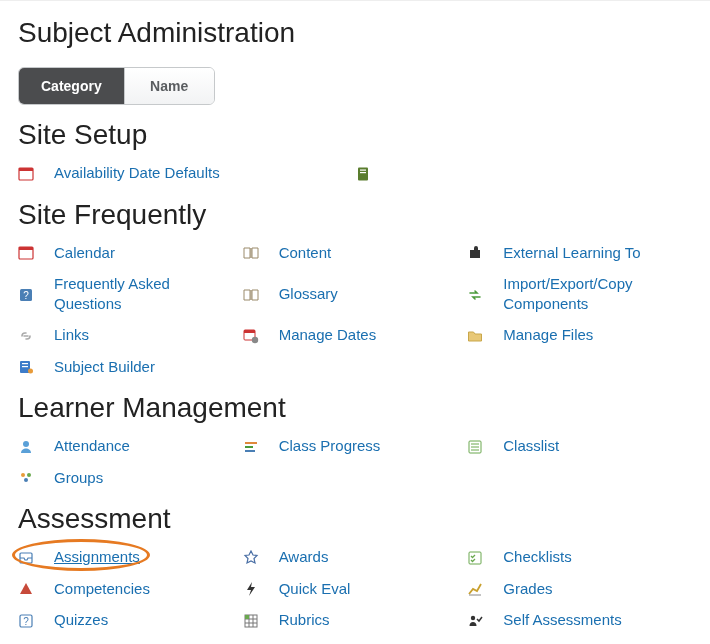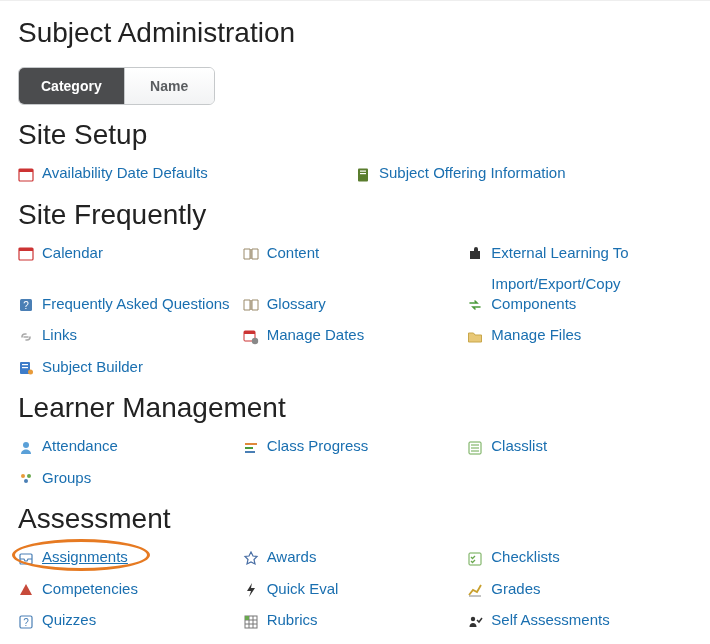--- a/index.html
+++ b/index.html
@@ -53,22 +53,22 @@
   }
   .tool-grid {
     display: flex;
     flex-wrap: wrap;
   }
   .tool-link {
     width: 33.33%;
     min-width: 0;
     padding: 6px 6px 6px 0;
     display: flex;
-    align-items: flex-end;
-    gap: 8px;
+    align-items: center;
+    gap: 20px;
     font-size: 15px;
     color: #1a6fb0;
     cursor: pointer;
     line-height: 1.3;
   }
   .tool-link.wide { width: 50%; }
   .tool-link a.link-text {
     color: #1a6fb0;
     text-decoration: none;
   }
@@ -120,21 +120,20 @@
     <a class="link-text">Availability Date Defaults</a>
   </div>
   <div class="tool-link wide">
     <span class="ico">
         <svg viewBox="0 0 16 16">
           <rect x="3" y="1.5" width="10" height="13" rx="1" fill="#5a7d2e"></rect>
           <rect x="5" y="3.5" width="6" height="1.2" fill="#fff"></rect>
           <rect x="5" y="6" width="6" height="1.2" fill="#fff"></rect>
         </svg>
       </span>
-    <a class="link-text">Subject Offering Information</a>
   </div>
 </div>
 
 
 <h2 class="section-heading">Site Frequently</h2>
 <div class="tool-grid">
   <div class="tool-link">
     <span class="ico">
         <svg viewBox="0 0 16 16">
           <rect x="1" y="2" width="14" height="12" rx="1" fill="#fff" stroke="#c33" stroke-width="1.2"></rect>

